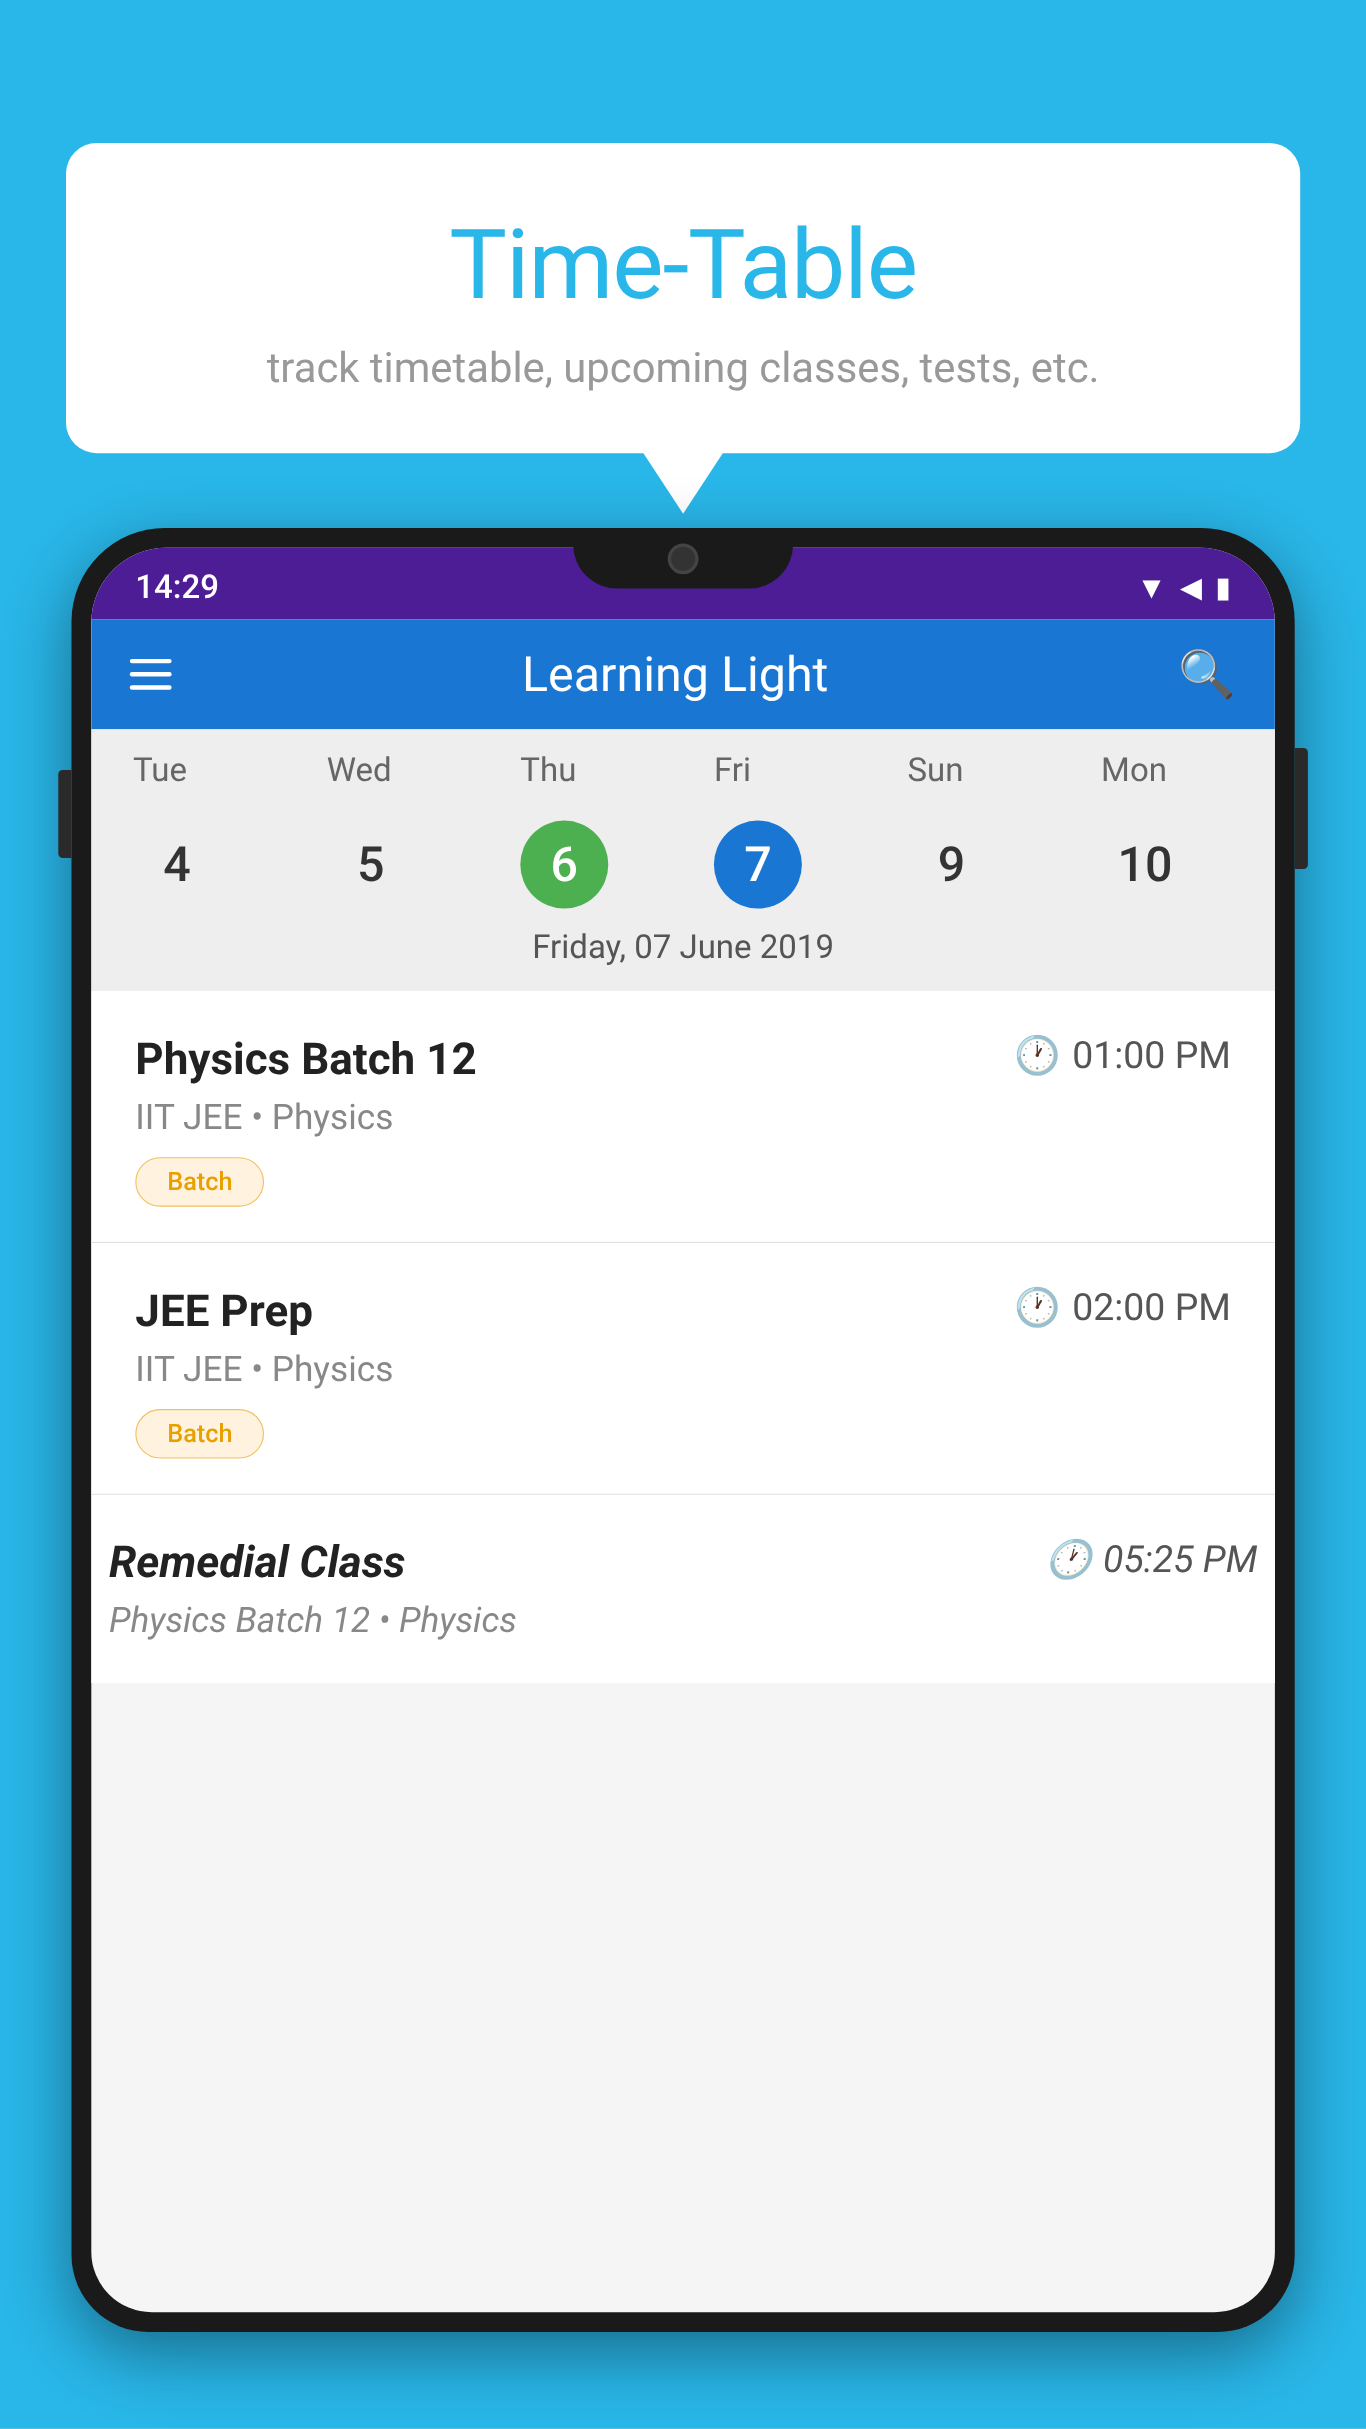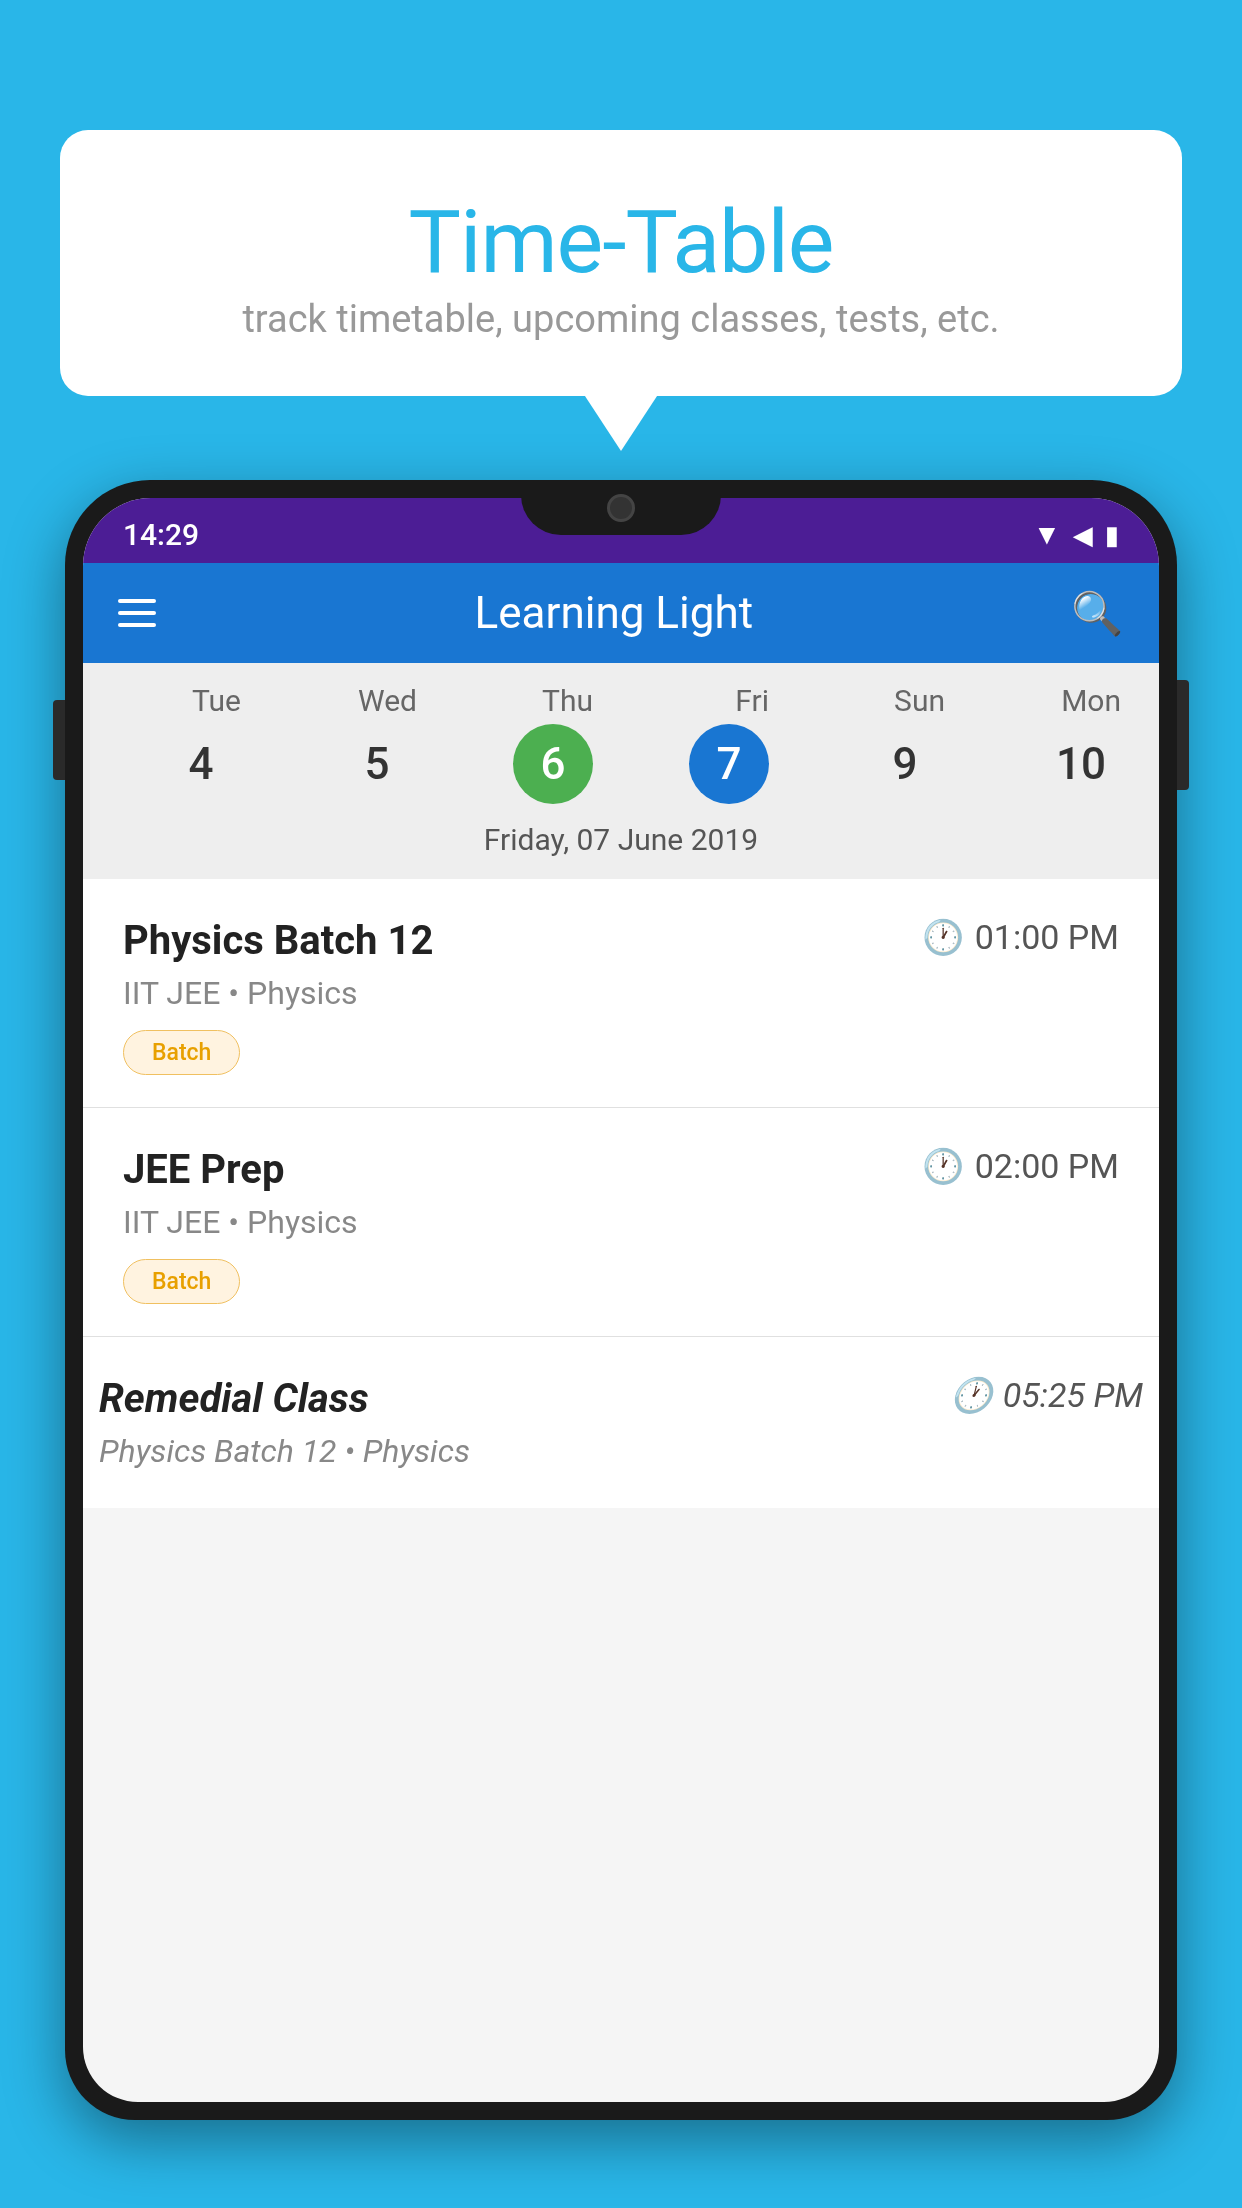--- a/index.html
+++ b/index.html
@@ -41,21 +41,21 @@
       border-left: 38px solid transparent;
       border-right: 38px solid transparent;
       border-top: 58px solid white;
     }
 
     .bubble-title {
       font-size: 88px;
       color: #29B6E8;
       font-weight: 400;
       letter-spacing: -1px;
-      margin-bottom: 4px;
+      margin-bottom: 20px;
     }
 
     .bubble-subtitle {
       font-size: 38px;
       color: #999;
       font-weight: 400;
     }
 
     
     .phone-wrapper {
@@ -212,22 +212,22 @@
 
     .days-row {
       display: flex;
       justify-content: space-around;
       padding: 0 10px;
     }
 
     .day-col {
       display: flex;
       flex-direction: column;
-      align-items: flex-end;
-      gap: 6px;
+      align-items: flex-start;
+      gap: 28px;
       width: 120px;
     }
 
     .day-label {
       font-size: 30px;
       color: #666;
       font-weight: 400;
     }
 
     .day-num {

